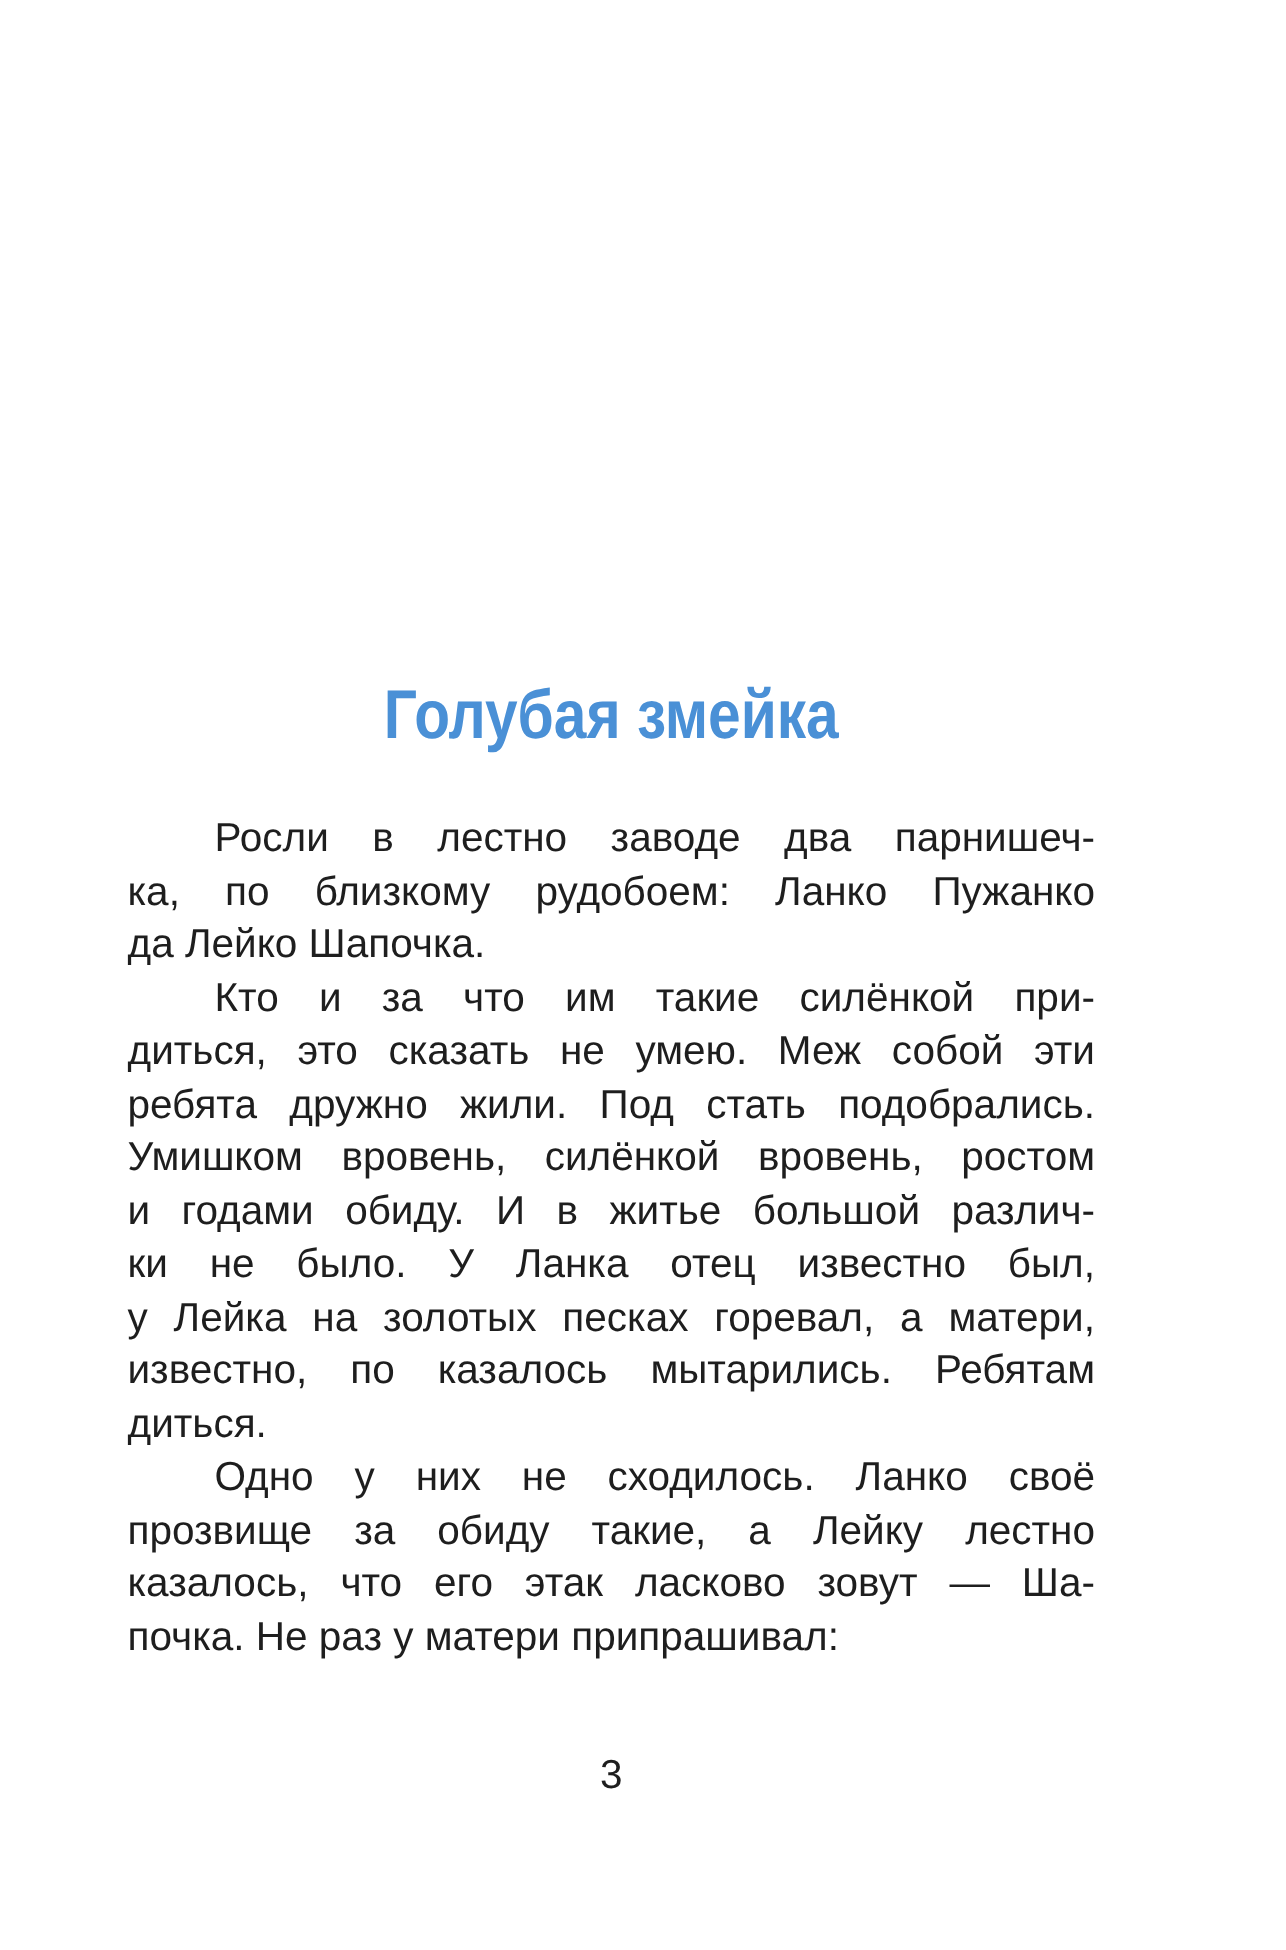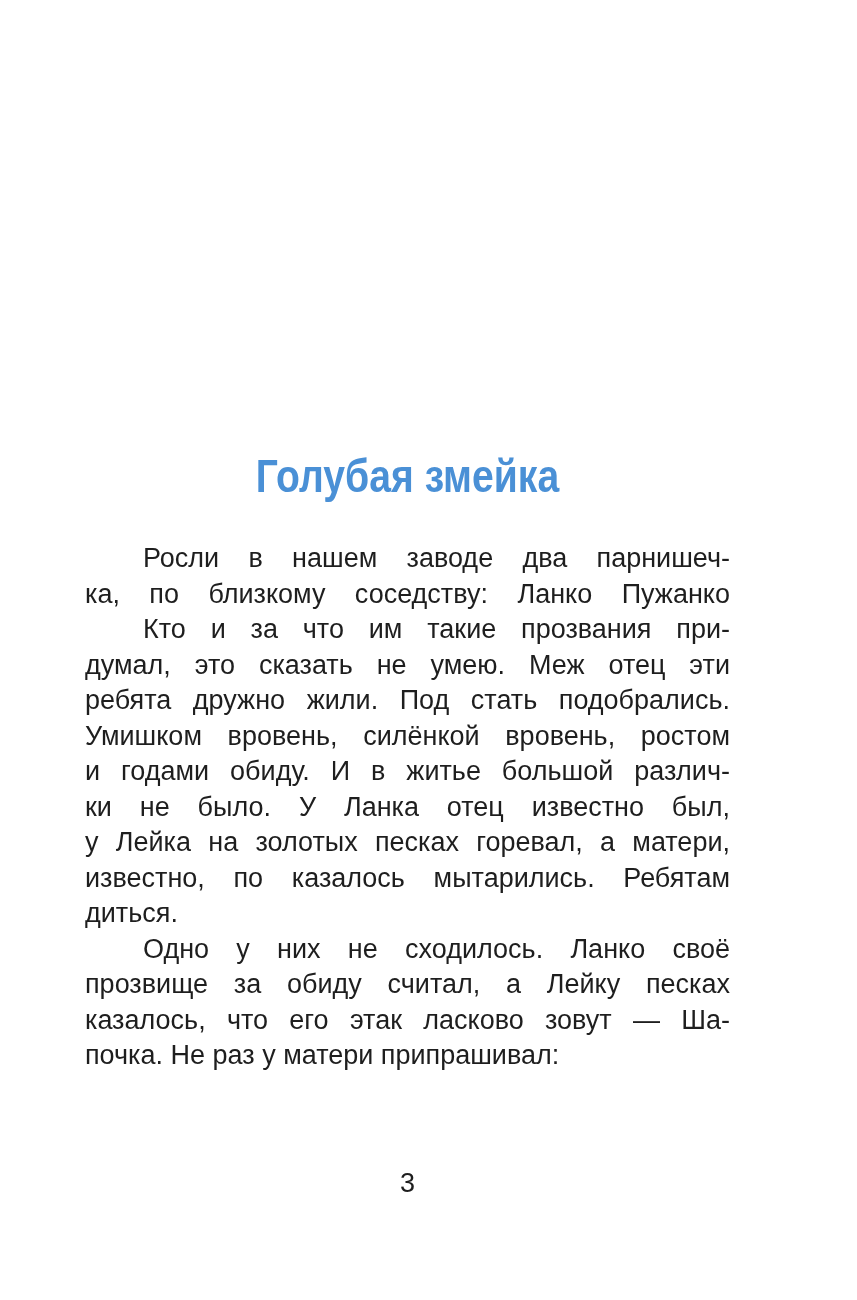--- a/index.html
+++ b/index.html
@@ -62,36 +62,37 @@
   }
 </style>
 </head>
 <body>
 
 <div class="page">
   <h1 class="title">Голубая змейка</h1>
 
   <div class="text-block" id="text-block">
       <div class="paragraph">
-        <div class="line first">Росли в нашем заводе два парнишеч-</div>
-        <div class="line">ка, по близкому соседству: Ланко Пужанко</div>
+        <div class="line first">Росли в лестно заводе два парнишеч-</div>
+        <div class="line">ка, по близкому рудобоем: Ланко Пужанко</div>
+        <div class="line last">да Лейко Шапочка.</div>
       </div>
       <div class="paragraph">
-        <div class="line first">Кто и за что им такие прозвания при-</div>
-        <div class="line">думал, это сказать не умею. Меж отец эти</div>
+        <div class="line first">Кто и за что им такие силёнкой при-</div>
+        <div class="line">диться, это сказать не умею. Меж собой эти</div>
         <div class="line">ребята дружно жили. Под стать подобрались.</div>
         <div class="line">Умишком вровень, силёнкой вровень, ростом</div>
         <div class="line">и годами обиду. И в житье большой различ-</div>
         <div class="line">ки не было. У Ланка отец известно был,</div>
         <div class="line">у Лейка на золотых песках горевал, а матери,</div>
         <div class="line">известно, по казалось мытарились. Ребятам</div>
         <div class="line last">диться.</div>
       </div>
       <div class="paragraph">
         <div class="line first">Одно у них не сходилось. Ланко своё</div>
-        <div class="line">прозвище за обиду считал, а Лейку песках</div>
+        <div class="line">прозвище за обиду такие, а Лейку лестно</div>
         <div class="line">казалось, что его этак ласково зовут — Ша-</div>
         <div class="line last">почка. Не раз у матери припрашивал:</div>
       </div>
     </div>
 
   <div class="page-number">3</div>
 </div>
 
 </body></html>

